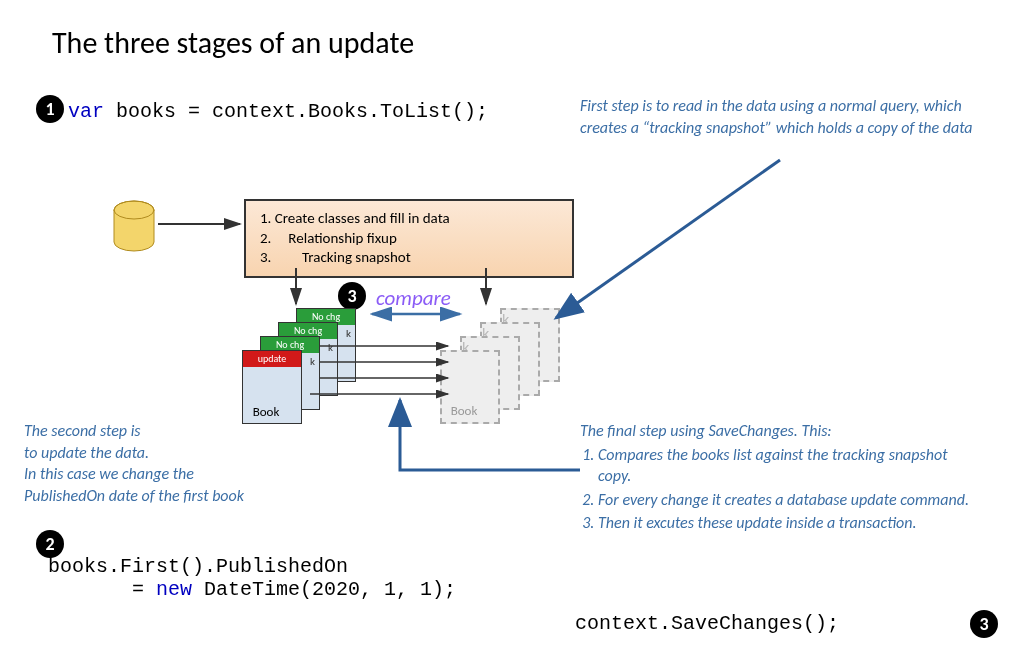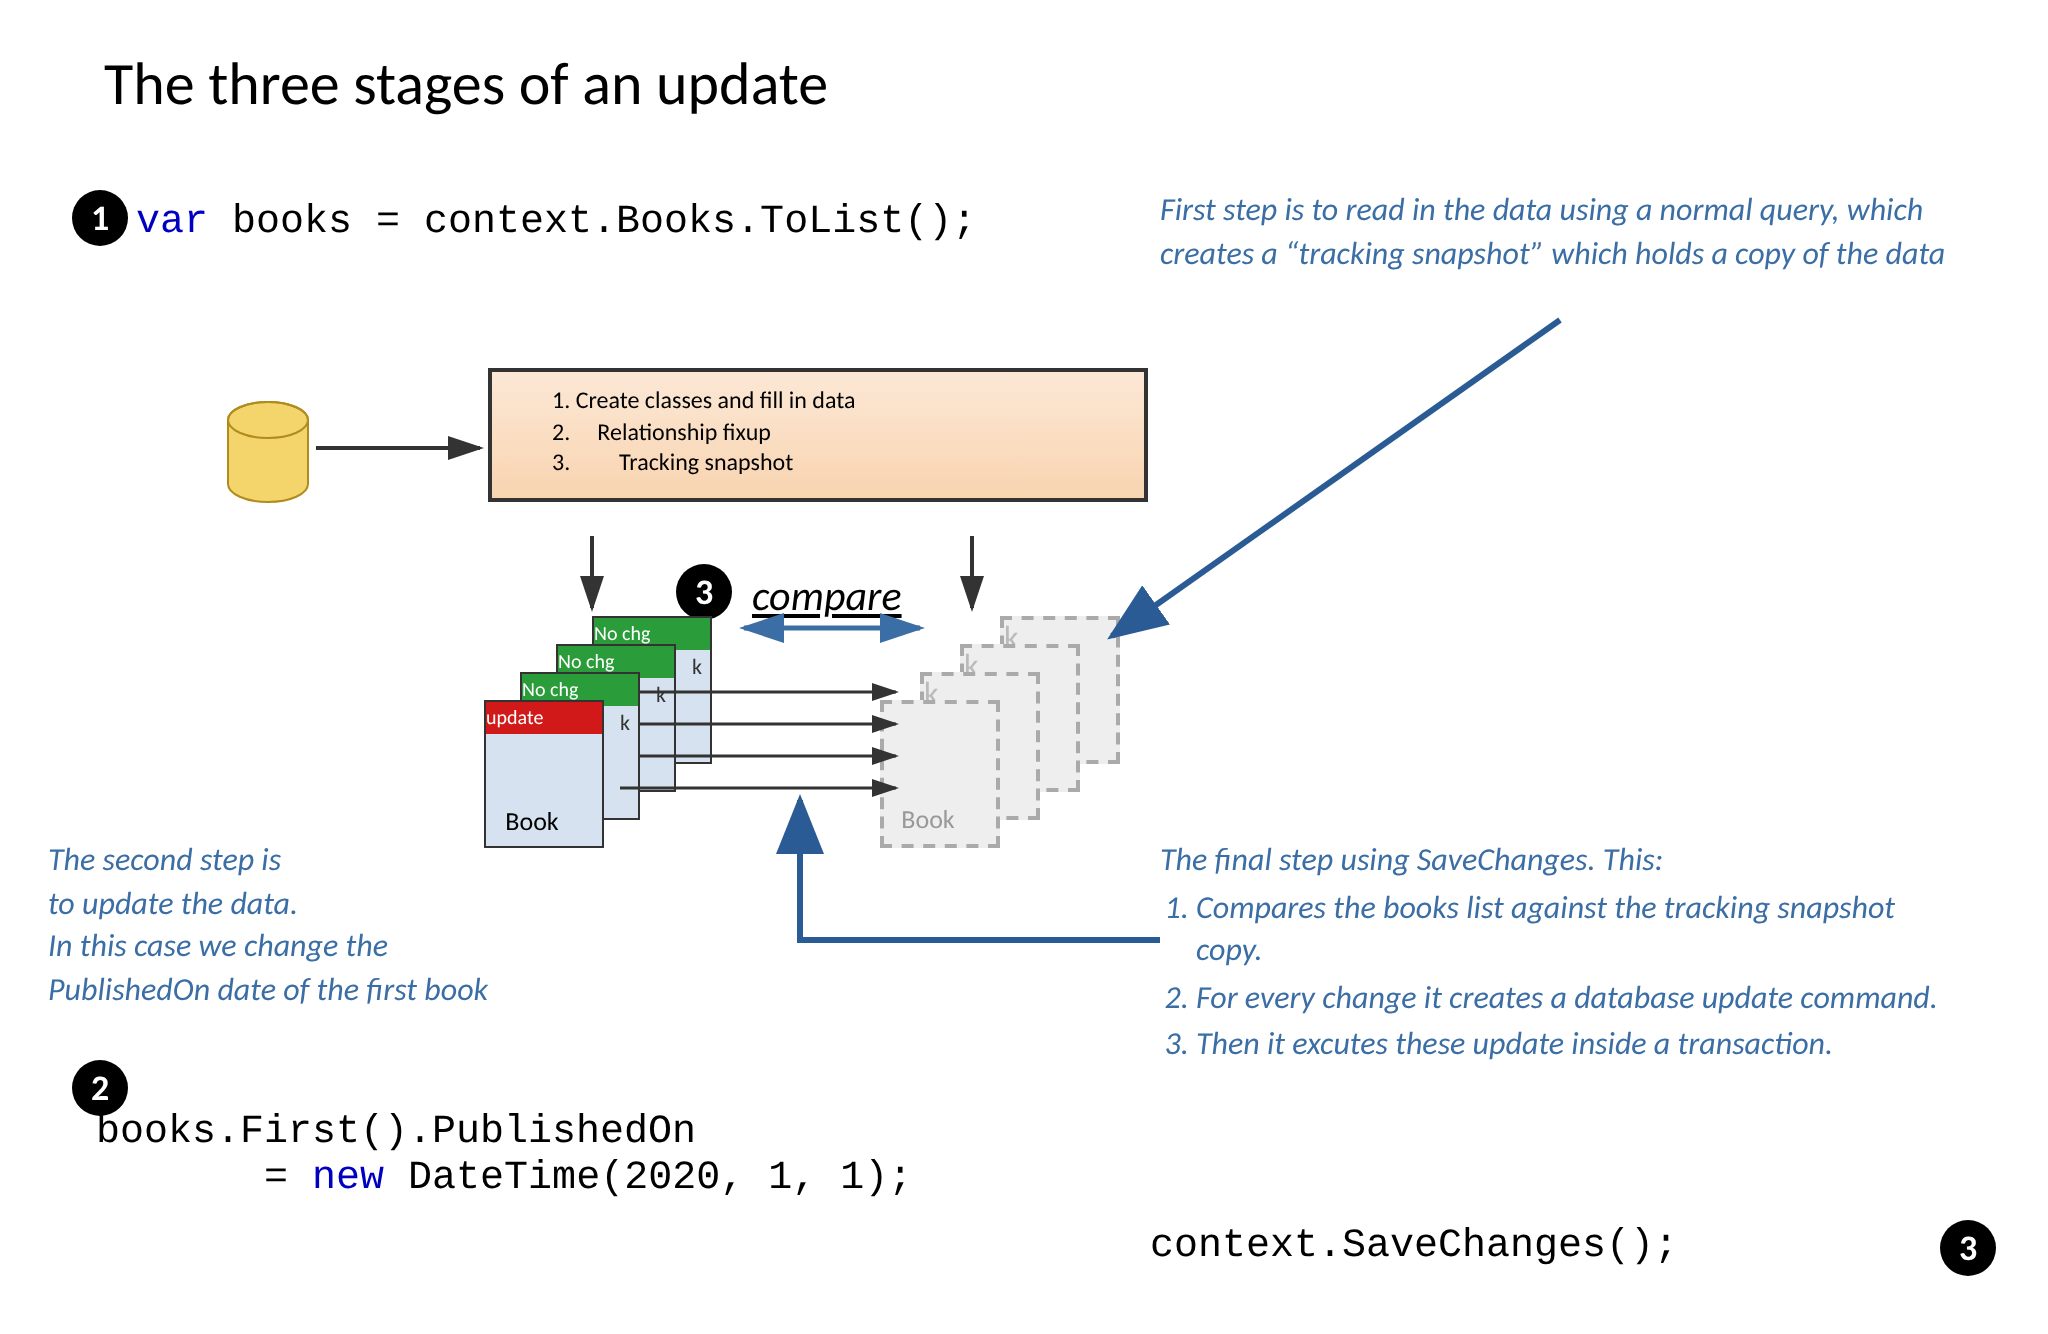--- a/index.html
+++ b/index.html
@@ -21,46 +21,46 @@
   
   .note { position: absolute; font-style: italic; color: #3b6ea5; font-size: 16px; line-height: 1.35; }
   .note-1 { left: 580px; top: 95px; width: 400px; }
   .note-2 { left: 24px; top: 420px; width: 280px; }
   .note-3 { left: 580px; top: 420px; width: 400px; }
   .note-3 ol { list-style: decimal; padding-left: 18px; }
   .note-3 li { margin-top: 2px; }
   
   .db { position: absolute; left: 112px; top: 200px; }
   
-  .process-box { position: absolute; left: 244px; top: 184px; width: 330px; border: 2px solid #333; background: linear-gradient(#fce8d6, #f8d4b0); padding: 8px 30px; font-size: 12px; line-height: 1.3; }
+  .process-box { position: absolute; left: 244px; top: 199px; width: 330px; border: 2px solid #333; background: linear-gradient(#fce8d6, #f8d4b0); padding: 8px 14px; font-size: 15px; line-height: 1.3; }
   
   .card-stack { position: absolute; }
   .card { position: absolute; width: 60px; height: 74px; background: #d6e2ef; border: 1px solid #333; }
-  .card .tag { position: absolute; top: 0; left: 0; right: 0; height: 16px; font-size: 10px; color: #fff; text-align: left; line-height: 16px; }
+  .card .tag { position: absolute; top: 0; left: 0; right: 0; height: 16px; font-size: 10px; color: #fff; text-align: center; line-height: 16px; }
   .tag.nochg { background: #2a9d3a; }
   .tag.update { background: #d11919; }
   .card .lbl { position: absolute; bottom: 4px; left: 0; right: 12px; text-align: center; font-size: 13px; }
   
   .stack-left { left: 242px; top: 308px; }
   .stack-left .c4 { left: 54px; top: 0; }
   .stack-left .c3 { left: 36px; top: 14px; }
   .stack-left .c2 { left: 18px; top: 28px; }
   .stack-left .c1 { left: 0; top: 42px; }
   .stack-left .k { position: absolute; right: 4px; top: 18px; font-size: 11px; color: #333; }
   
   .ghost { border: 2px dashed #aaa; background: #eee; }
   .ghost .lbl { color: #999; }
   .ghost .k { color: #bbb; }
   .stack-right { left: 440px; top: 308px; }
   .stack-right .c4 { left: 60px; top: 0; }
   .stack-right .c3 { left: 40px; top: 14px; }
   .stack-right .c2 { left: 20px; top: 28px; }
   .stack-right .c1 { left: 0; top: 42px; }
   
-  .compare-label { position: absolute; left: 376px; top: 285px; font-style: italic; color: #000000; font-size: 21px; text-decoration: underline; }
+  .compare-label { position: absolute; left: 376px; top: 285px; font-style: italic; color: #8b5cf6; font-size: 21px; }
   
   svg.arrows { position: absolute; left: 0; top: 0; width: 1024px; height: 667px; pointer-events: none; }
 </style>
 </head>
 <body>
 
 <div class="title">The three stages of an update</div>
 
 <div class="bullet bullet-1">1</div>
 <div class="bullet bullet-2">2</div>

